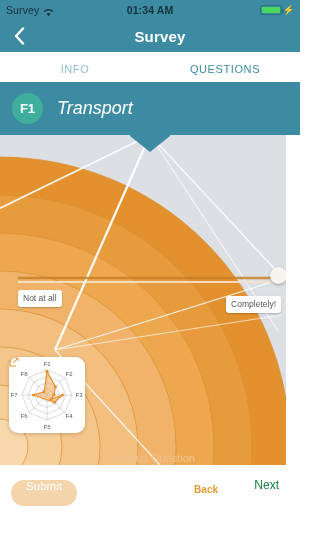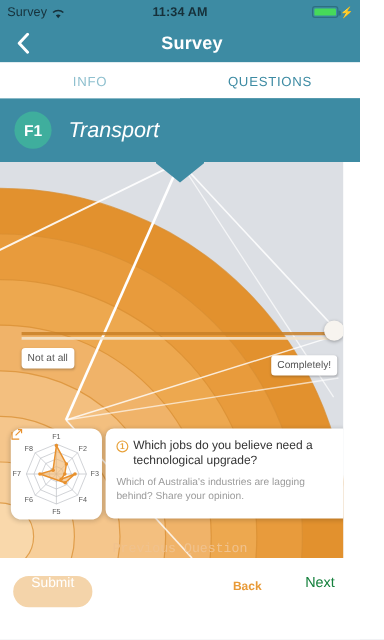--- a/index.html
+++ b/index.html
@@ -122,21 +122,21 @@
 
   
   .qnav {
     position:absolute; left:0; top:310px; width:300px; height:26px;
     display:flex; z-index:7;
   }
   .qnav-btn {
     flex:1; display:flex; align-items:center; justify-content:center;
     font-size:11px; cursor:pointer;
   }
-  .qnav-prev { color:#f0c28e;font-family:Liberation Mono, monospace; }
+  .qnav-prev { color:#f0c28e; }
   .qnav-next { color:#ffffff; }
 
   
   .bottombar {
     position:absolute; left:0; top:465px; width:300px; height:68px; background:#fff;
   }
   .submit-btn {
     position:absolute; left:11px; top:15px; width:66px; height:26px;
     background:#f4d4aa; border-radius:13px; color:#ffffff;
     font-size:11.5px; display:flex; align-items:flex-start; justify-content:center; cursor:pointer;
@@ -157,21 +157,21 @@
   <div class="statusbar">
     <div class="sb-left">
       <span>Survey</span>
       <span class="wifi">
         <svg width="11" height="9" viewBox="0 0 11 9">
           <path d="M5.5 8.2 L3.5 5.8 A3.2 3.2 0 0 1 7.5 5.8 Z" fill="#16303a"></path>
           <path d="M1.2 3.4 A6.4 6.4 0 0 1 9.8 3.4" stroke="#16303a" stroke-width="1.3" fill="none"></path>
         </svg>
       </span>
     </div>
-    <div class="sb-center">11:34 AM</div>
+    <div class="sb-center">01:34 AM</div>
     <div class="sb-right">
       <span class="batt">
           <i></i>
         </span>
       <span class="bolt">⚡</span>
     </div>
   </div>
 
   <div class="navbar">
     <div class="back-chevron">
@@ -288,27 +288,20 @@
           <text x="15" y="18.5">F8</text>
         </g>
       </svg>
       <svg class="expand-ico" viewBox="0 0 10 10">
         <path d="M1 3 L1 9 L7 9" stroke="#e8912e" stroke-width="1" fill="none"></path>
         <path d="M4 5.8 L9 1" stroke="#e8912e" stroke-width="1" fill="none"></path>
         <path d="M6 1 L9 1 L9 4" stroke="#e8912e" stroke-width="1" fill="none"></path>
       </svg>
     </div>
 
-    <div class="q-card">
-      <div class="q-head">
-        <span class="q-num">1</span>
-        <span class="q-title">Which jobs do you believe need a technological upgrade?</span>
-      </div>
-      <div class="q-sub">Which of Australia's industries are lagging behind? Share your opinion.</div>
-    </div>
 
     <div class="qnav">
       <div class="qnav-btn qnav-prev">
         <span>Previous Question</span>
       </div>
     </div>
   </div>
 
   <div class="bottombar">
     <div class="submit-btn">

